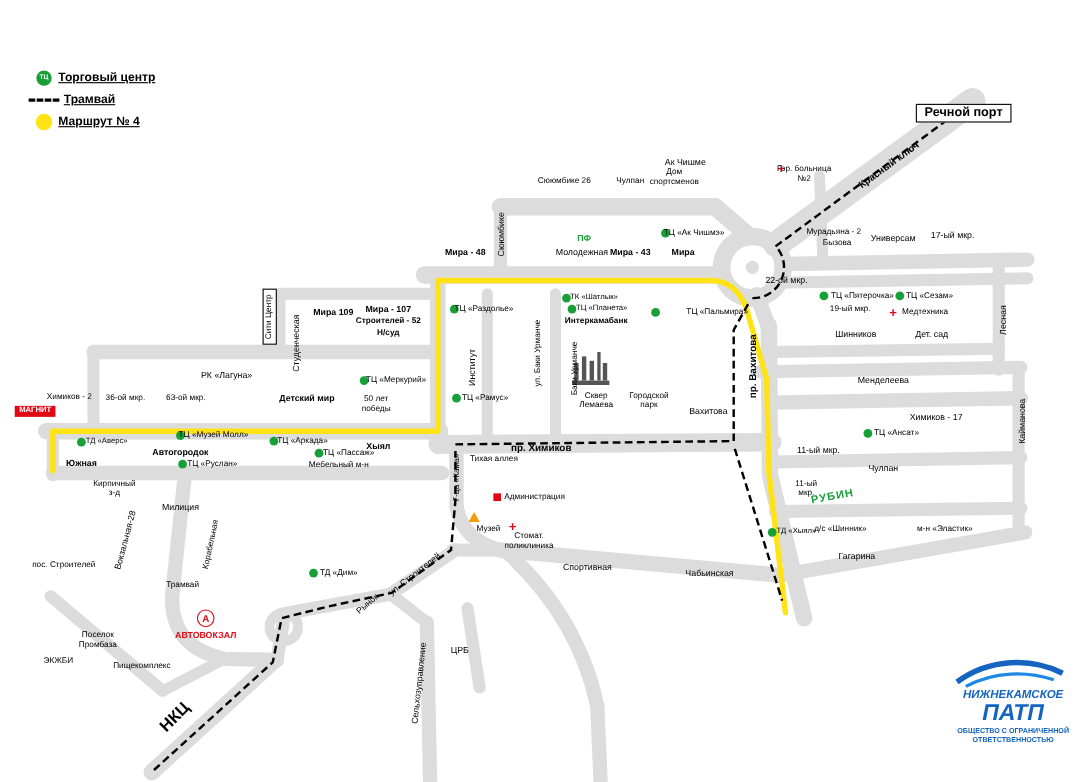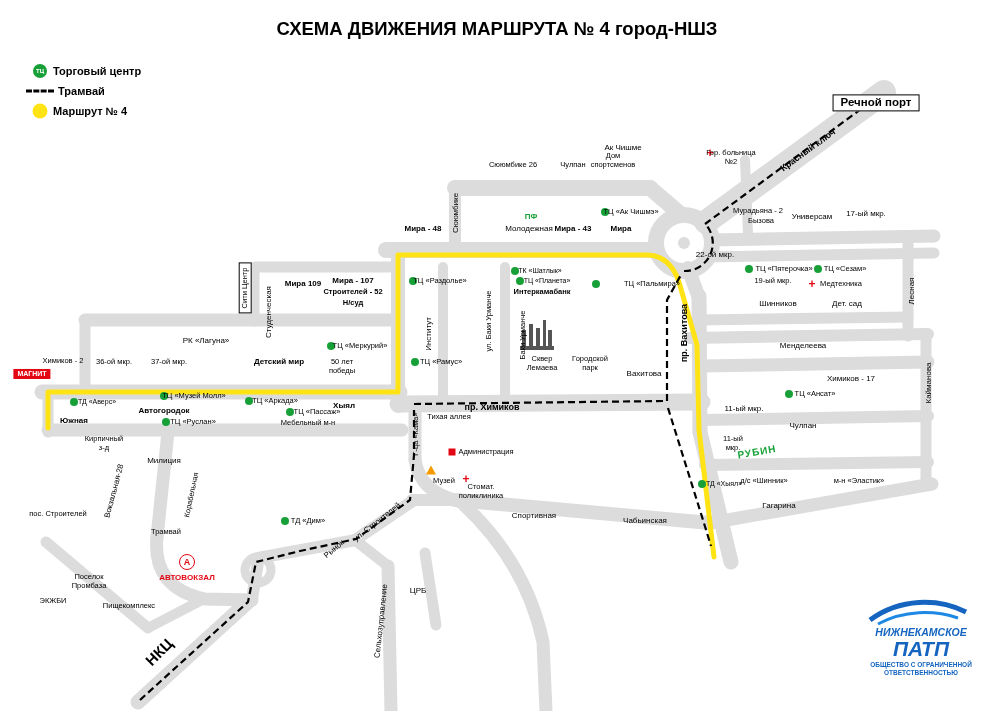--- a/index.html
+++ b/index.html
@@ -29,21 +29,21 @@
        transform:translate(-50%,-50%);z-index:3;}
   .cross{position:absolute;transform:translate(-50%,-50%);color:#e30613;font-weight:bold;
        font-size:12px;line-height:1;z-index:4;}
   .sq{position:absolute;width:7px;height:7px;background:#e30613;transform:translate(-50%,-50%);z-index:3;}
   .tri{position:absolute;width:0;height:0;border-left:5px solid transparent;border-right:5px solid transparent;
        border-bottom:9px solid #f59a00;transform:translate(-50%,-50%);z-index:3;}
   .circleA{position:absolute;width:14px;height:14px;border:1.5px solid #e30613;border-radius:50%;
        color:#e30613;font-weight:bold;font-size:9px;line-height:14px;text-align:center;
        transform:translate(-50%,-50%);z-index:4;}
   .dashSample{position:absolute;width:28px;border-top:3px dashed #000;transform:translate(0,-50%);z-index:4;}
-  .left{transform:translate(0,-50%);text-align:left;}
+  .left{transform:translate(0,-50%);text-align:left;text-decoration:underline;}
 </style>
 </head>
 <body>
 
 <div class="canvas">
 
   <svg class="layer" width="992" height="711" viewBox="0 0 992 711">
     <g>
       <path class="road" d="M455,188 L650,188" stroke-width="16"></path>
       <path class="road" d="M455,188 L455,248" stroke-width="12"></path>
@@ -115,21 +115,20 @@
       <rect x="26" y="12" width="4" height="16"></rect>
       <rect x="-2" y="28" width="34" height="4"></rect>
     </g>
 
     <g fill="none">
       <path d="M870,620 C900,598 938,598 966,612" stroke="#1565c0" stroke-width="5"></path>
       <path d="M878,624 C904,610 934,610 958,618" stroke="#1e88e5" stroke-width="3"></path>
     </g>
   </svg>
 
-  <div class="lbl b" style="left:497px;top:29px;font-size:18.5px">СХЕМА ДВИЖЕНИЯ МАРШРУТА № 4 город-НШЗ</div>
 
   <div class="bigdot" style="left:40px;top:71px">ТЦ</div>
   <div class="lbl b left" style="left:53px;top:71px;font-size:11px">Торговый центр</div>
   <div class="dashSample" style="left:26px;top:91px"></div>
   <div class="lbl b left" style="left:58px;top:91px;font-size:11px">Трамвай</div>
   <div class="ydot" style="left:40px;top:111px"></div>
   <div class="lbl b left" style="left:53px;top:111px;font-size:11px">Маршрут № 4</div>
 
   <div class="lbl b box" style="left:876px;top:103px;font-size:11.5px">Речной порт</div>
   <div class="lbl b s9" style="left:808px;top:150px;transform:translate(-50%,-50%) rotate(-36deg)">Красный ключ</div>
@@ -200,21 +199,21 @@
   <div class="lbl s75" style="left:652px;top:284px">ТЦ «Пальмира»</div>
   <div class="lbl s75" style="left:489px;top:321px;transform:translate(-50%,-50%) rotate(-90deg)">ул. Баки Урманче</div>
   <div class="lbl s75" style="left:523px;top:335px;transform:translate(-50%,-50%) rotate(-90deg)">Баки Урманче</div>
   <div class="lbl v" style="left:429px;top:334px">Институт</div>
   <div class="lbl wrap s75" style="left:542px;top:364px;width:44px">Сквер Лемаева</div>
   <div class="lbl wrap s75" style="left:590px;top:364px;width:48px">Городской парк</div>
 
   <div class="lbl" style="left:206px;top:341px">РК «Лагуна»</div>
   <div class="lbl s75" style="left:63px;top:361px">Химиков - 2</div>
   <div class="lbl s75" style="left:114px;top:362px">36-ой мкр.</div>
-  <div class="lbl s75" style="left:169px;top:362px">37-ой мкр.</div>
+  <div class="lbl s75" style="left:169px;top:362px">63-ой мкр.</div>
   <div class="lbl magnit" style="left:32px;top:374px">МАГНИТ</div>
   <div class="lbl b" style="left:279px;top:362px">Детский мир</div>
   <div class="dot" style="left:331px;top:346px"></div>
   <div class="lbl s75" style="left:360px;top:346px">ТЦ «Меркурий»</div>
   <div class="lbl wrap s75" style="left:342px;top:367px;width:34px">50 лет победы</div>
   <div class="dot" style="left:415px;top:362px"></div>
   <div class="lbl s75" style="left:441px;top:362px">ТЦ «Рамус»</div>
   <div class="dot" style="left:74px;top:402px"></div>
   <div class="lbl s7" style="left:97px;top:402px">ТД «Аверс»</div>
   <div class="dot" style="left:164px;top:396px"></div>

